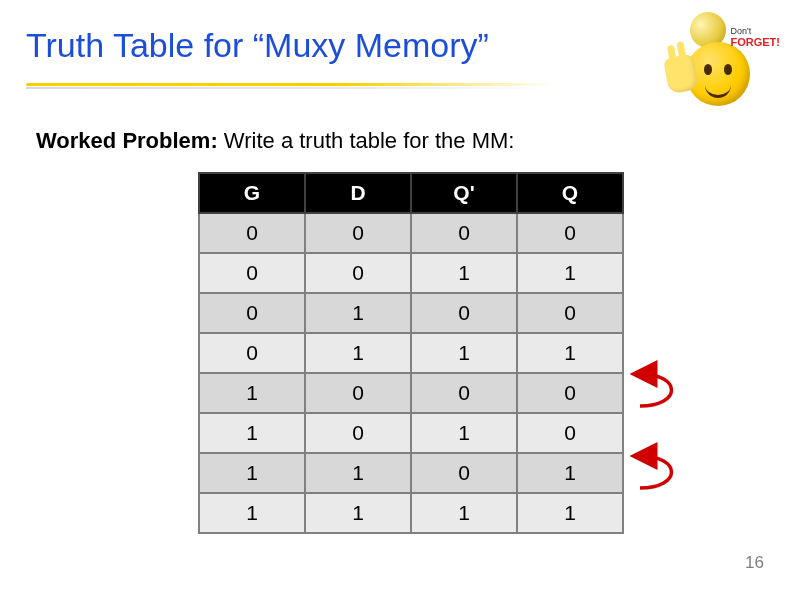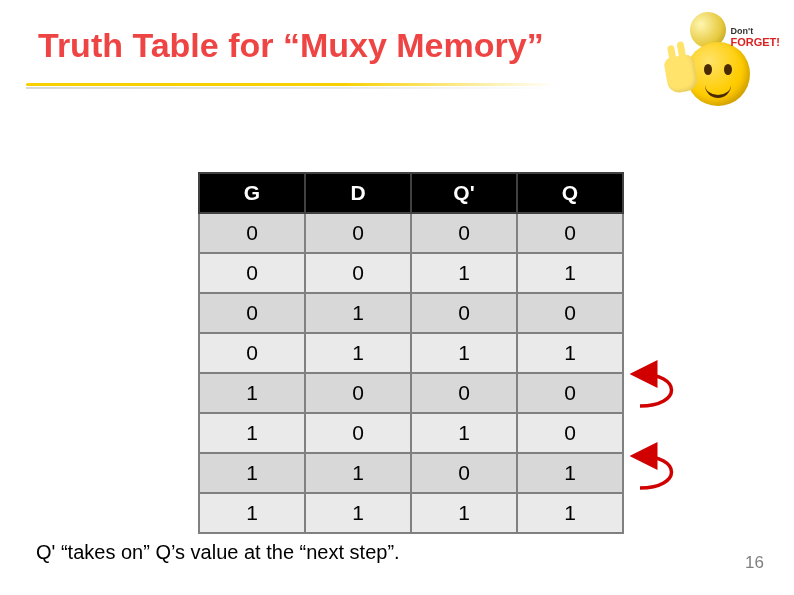--- a/index.html
+++ b/index.html
@@ -1,17 +1,17 @@
 <!DOCTYPE html>
 <html><head>
 <meta charset="utf-8">
 <style>
 html,body{margin:0;padding:0;width:794px;height:595px;background:#fff;font-family:Arial,Helvetica,sans-serif;overflow:hidden}
 .slide{position:relative;width:794px;height:595px}
-.title{position:absolute;left:38px;top:26px;font-size:34px;color:#ef4444;font-weight:700}
+.title{position:absolute;left:26px;top:26px;font-size:34px;color:#1d4ed8;font-weight:400}
 .underline{position:absolute;left:26px;top:83px;width:530px;height:3px;background:linear-gradient(to right,#f8d000 0%,#f8d000 60%,rgba(248,208,0,0) 100%);border-radius:2px}
 .underline::after{content:"";position:absolute;left:0;top:4px;width:530px;height:2px;background:linear-gradient(to right,rgba(100,100,100,0.25) 0%,rgba(100,100,100,0.15) 60%,rgba(100,100,100,0) 100%)}
 .subtitle{position:absolute;left:36px;top:128px;font-size:22px;color:#000}
 .subtitle .bold{font-weight:700}
 .ttable{position:absolute;left:198px;top:172px;border-collapse:collapse}
 .ttable th,.ttable td{width:104px;height:38px;text-align:center;font-size:21px;border:2px solid #808080;padding:0}
 .ttable th{background:#000;color:#fff;font-weight:700;border:2px solid #414141}
 .ttable td{color:#000}
 .ttable tr:nth-child(odd) td{background:#d8d8d8}
 .ttable tr:nth-child(even) td{background:#eaeaea}
@@ -24,29 +24,32 @@
 .reminder{position:absolute;right:18px;top:16px;width:120px;height:90px}
 .reminder .smiley{position:absolute;left:30px;top:26px;width:64px;height:64px;border-radius:50%;background:radial-gradient(circle at 35% 30%,#ffe36b 0%,#ffcc00 55%,#e6a800 100%);box-shadow:inset -3px -3px 6px rgba(0,0,0,0.15)}
 .reminder .smiley::before,.reminder .smiley::after{content:"";position:absolute;width:8px;height:11px;background:#4a2a00;border-radius:50%}
 .reminder .smiley::before{left:18px;top:22px}
 .reminder .smiley::after{right:18px;top:22px}
 .reminder .smile{position:absolute;left:19px;top:40px;width:26px;height:13px;border:3px solid #4a2a00;border-top:none;border-left:none;border-right:none;border-radius:0 0 20px 20px}
 .reminder .hand{position:absolute;left:10px;top:40px;width:30px;height:36px;background:#ffe36b;border-radius:8px 8px 12px 12px;transform:rotate(-10deg);box-shadow:inset -2px -2px 4px rgba(0,0,0,0.1)}
 .reminder .hand::before{content:"";position:absolute;left:6px;top:-12px;width:7px;height:20px;background:#ffe36b;border-radius:5px;box-shadow:10px -2px 0 #ffe36b}
 .reminder .bell{position:absolute;left:34px;top:-4px;width:36px;height:36px;border-radius:50%;background:radial-gradient(circle at 35% 30%,#fff6b0 0%,#e6c93e 60%,#a88d12 100%);transform:rotate(-15deg)}
 .reminder .label{position:absolute;right:-4px;top:10px;font-size:11px;font-weight:700;color:#d22}
-.reminder .label .small{display:block;font-size:9px;color:#333;font-weight:700}
+.reminder .label .small{display:block;font-size:9px;color:#333;font-weight:400}
 </style>
 </head>
 <body>
 <div class="slide">
 
 <div class="title">Truth Table for “Muxy Memory”</div>
 <div class="underline"></div>
 
+<div class="subtitle">
+  <span class="bold">Worked Problem:</span><span> Write a truth table for the MM:</span>
+</div>
 
 <table class="ttable">
   <thead>
     <tr>
       <th>G</th>
       <th>D</th>
       <th>Q'</th>
       <th>Q</th>
     </tr>
   </thead>
@@ -116,21 +119,20 @@
   <svg viewBox="0 0 70 56">
         <defs>
           <marker id="ah2" markerWidth="8" markerHeight="8" refX="5" refY="4" orient="auto">
             <path d="M0,0 L8,4 L0,8 z" fill="#d00000"></path>
           </marker>
         </defs>
         <path d="M10,46 C52,46 52,14 10,14" stroke="#d00000" stroke-width="3.5" fill="none" marker-end="url(#ah2)"></path>
       </svg>
 </div>
 
-<div class="footnote">Q' “takes on” Q’s value at the “next step”.</div>
 <div class="pagenum">16</div>
 
 <div class="reminder">
   <div class="bell"></div>
   <div class="smiley">
         <div class="smile"></div>
       </div>
   <div class="hand"></div>
   <div class="label">
     <span class="small">Don't</span>

